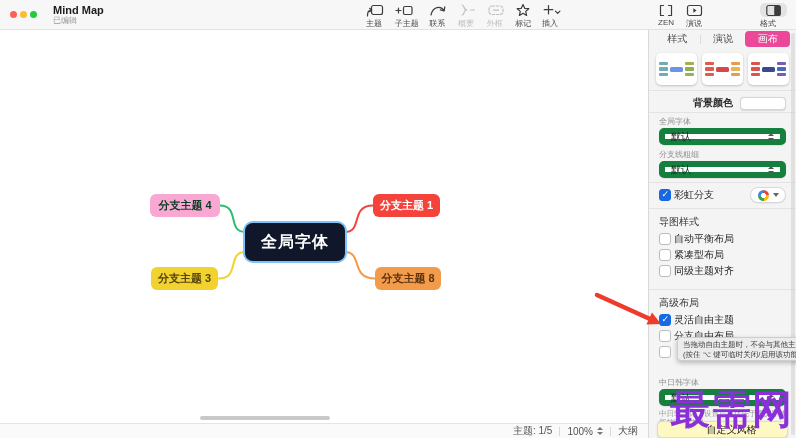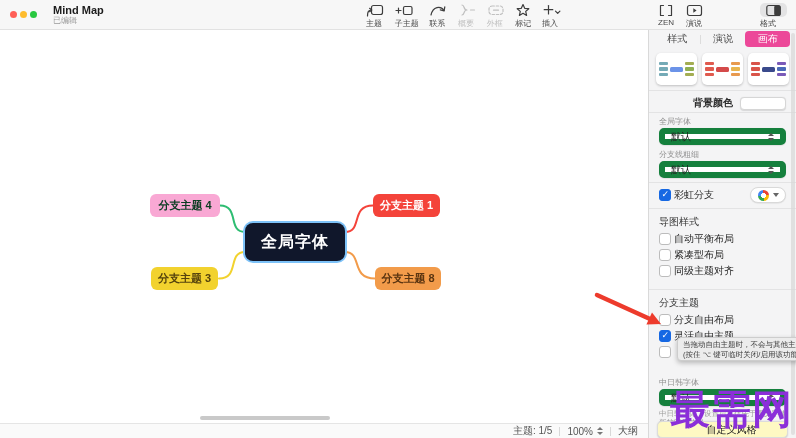--- a/index.html
+++ b/index.html
@@ -360,28 +360,28 @@
       <span class="cb"></span>
       <span class="cb-label">紧凑型布局</span>
     </div>
     <div class="check-row">
       <span class="cb"></span>
       <span class="cb-label">同级主题对齐</span>
     </div>
 
     <div class="divider mt12"></div>
 
-    <div class="section-label mt6">分支主题</div>
+    <div class="section-label mt6">高级布局</div>
+    <div class="check-row">
+      <span class="cb checked"></span>
+      <span class="cb-label">灵活自由主题</span>
+    </div>
     <div class="check-row">
       <span class="cb"></span>
       <span class="cb-label">分支自由布局</span>
-    </div>
-    <div class="check-row">
-      <span class="cb checked"></span>
-      <span class="cb-label">灵活自由主题</span>
     </div>
     <div class="check-row">
       <span class="cb"></span>
       <span class="cb-label"></span>
     </div>
 
     <div class="tooltip">
       <div>当拖动自由主题时，不会与其他主题相连。</div>
       <div>(按住 ⌥ 键可临时关闭/启用该功能)</div>
     </div>

